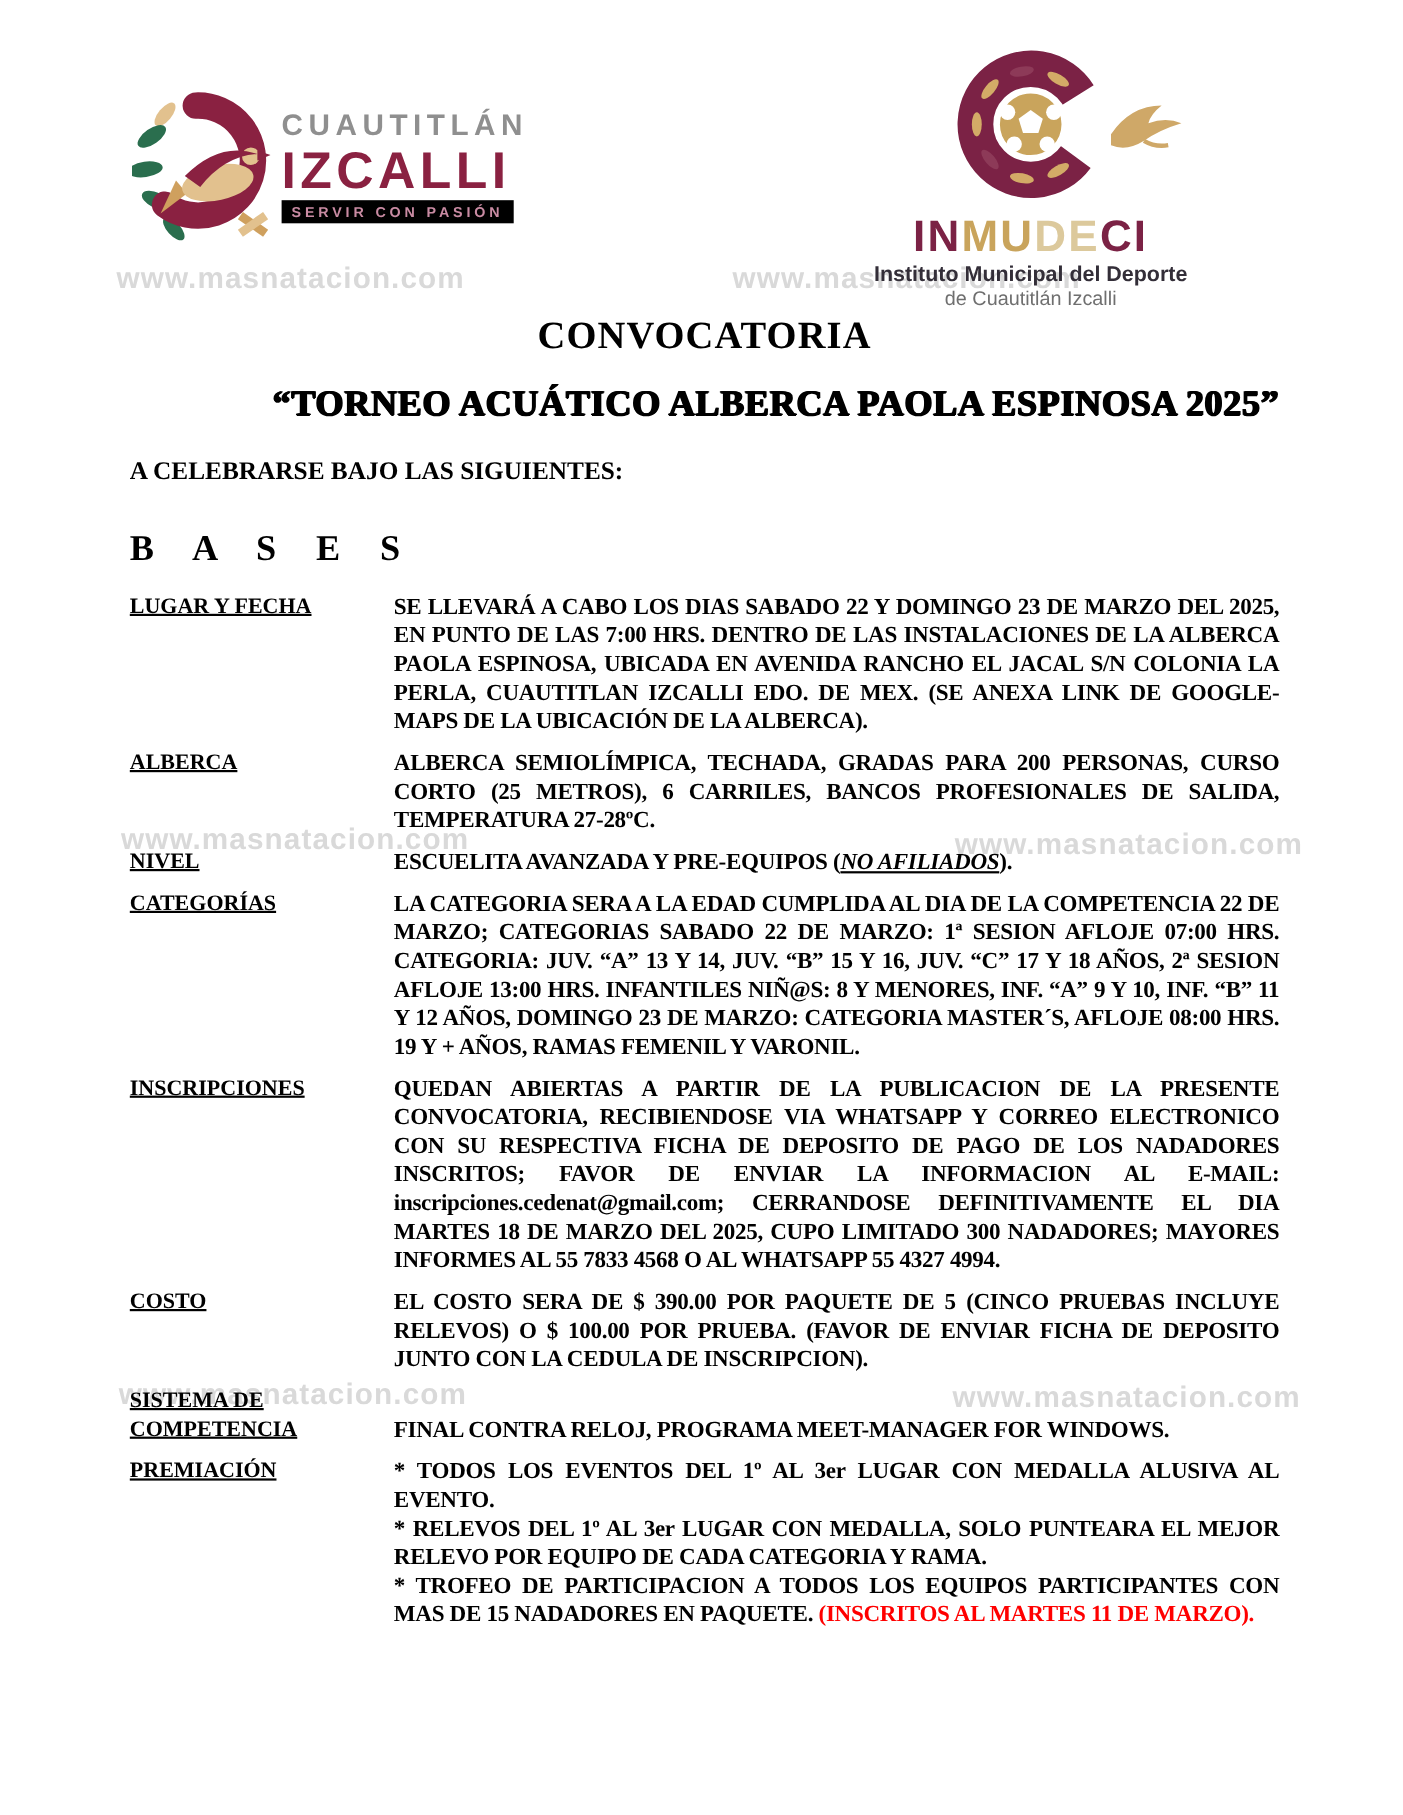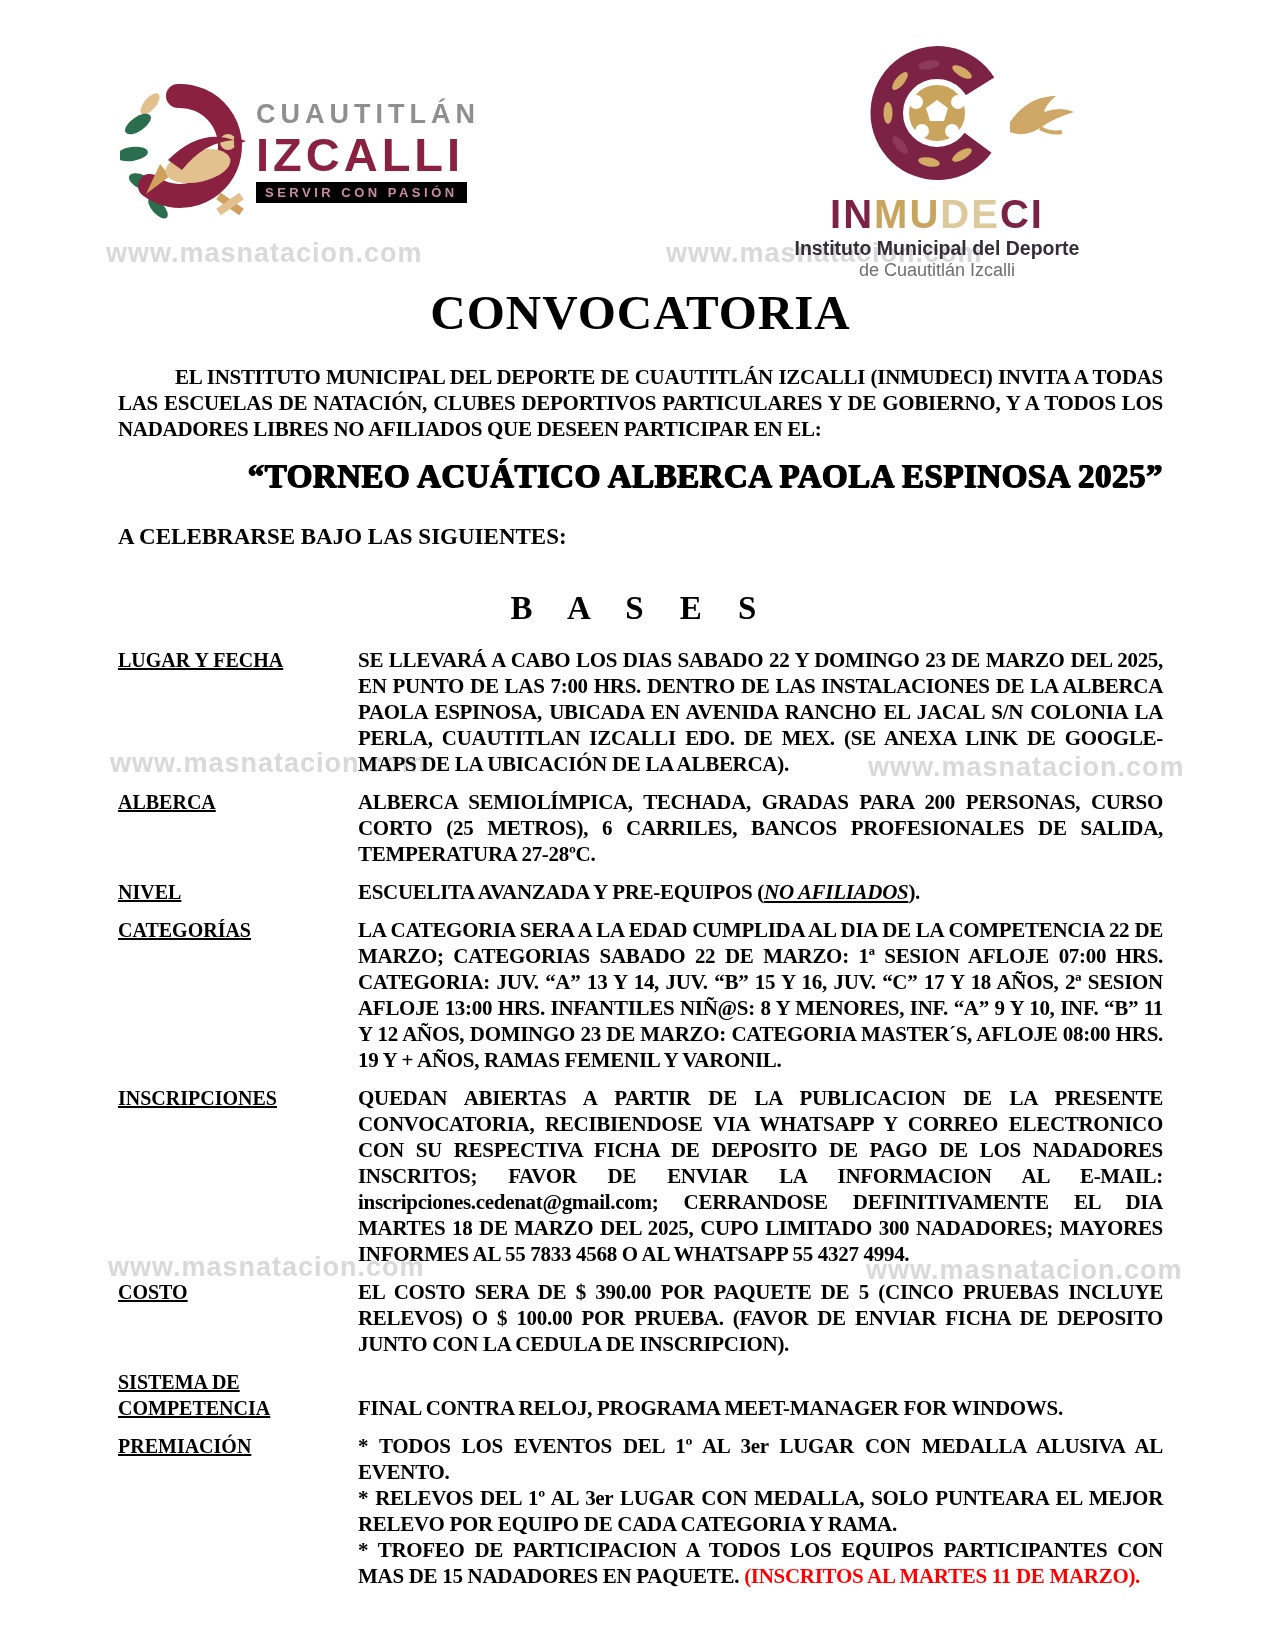--- a/index.html
+++ b/index.html
@@ -17,27 +17,27 @@
               letter-spacing:3.5px;line-height:21px;padding:0 9px;margin-top:3px;}
   
   .logo-right{position:absolute;left:782px;top:38px;width:310px;text-align:center;z-index:2;
               font-family:"Liberation Sans",sans-serif;}
   .inmudeci{font-size:40px;font-weight:800;letter-spacing:2px;line-height:1.0;margin-top:2px;}
   .c-maroon{color:#7b2245;} .c-gold{color:#c9a45c;} .c-pale{color:#dcc99c;}
   .inst1{font-size:19.5px;font-weight:700;color:#332e38;margin-top:3px;}
   .inst2{font-size:18px;font-weight:400;color:#6f6f6f;}
   
   .doc{position:absolute;left:118px;right:112px;top:286px;z-index:1;}
-  .main-title{text-align:center;font-size:49px;letter-spacing:1px;line-height:1.1;margin:0 0 24px 0;}
+  .main-title{text-align:center;font-size:35px;letter-spacing:1px;line-height:1.1;margin:0 0 24px 0;}
   .intro{font-size:21px;line-height:26px;text-align:justify;text-indent:57px;letter-spacing:-0.3px;
          margin:0 0 16px 0;}
   .event-title{text-align:right;font-size:33px;line-height:1.1;margin:0 0 30px 0;letter-spacing:0.5px;
          text-shadow:0.8px 0 currentColor,-0.8px 0 currentColor,0 0.8px currentColor;}
   .celebrarse{font-size:23px;margin:0 0 40px 0;}
-  .bases{text-align:center;font-size:33px;letter-spacing:14px;margin:0 0 20px 0;}
+  .bases{font-size:33px;letter-spacing:14px;margin:0 0 20px 0;}
   .sec-row{display:grid;grid-template-columns:240px 1fr;margin-bottom:12px;}
   .sec-label{font-size:20px;line-height:26px;text-decoration:underline;}
   .sec-body{font-size:21px;line-height:26px;text-align:justify;letter-spacing:-0.3px;}
   .sec-body p{margin:0;}
   .u{text-decoration:underline;font-style:italic;}
   .red{color:#ff0000;}
 </style>
 </head>
 <body>
 
@@ -92,21 +92,20 @@
       <path d="M228 84 Q246 58 274 58 Q264 66 262 74 Q278 68 292 74 Q272 80 258 90 Q242 100 228 94 Z" fill="#cfa868"></path>
       <path d="M258 90 Q268 96 280 94" fill="none" stroke="#cfa868" stroke-width="4"></path>
     </svg>
     <div class="inmudeci" id="inmudeci-acronym"><span class="c-maroon">IN</span><span class="c-gold">MU</span><span class="c-pale">DE</span><span class="c-maroon">CI</span></div>
     <div class="inst1">Instituto Municipal del Deporte</div>
     <div class="inst2">de Cuautitlán Izcalli</div>
   </div>
 
   <div class="doc">
     <h1 class="main-title">CONVOCATORIA</h1>
-    <p class="intro">EL INSTITUTO MUNICIPAL DEL DEPORTE DE CUAUTITLÁN IZCALLI (INMUDECI) INVITA A TODAS LAS ESCUELAS DE NATACIÓN, CLUBES DEPORTIVOS PARTICULARES Y DE GOBIERNO, Y A TODOS LOS NADADORES LIBRES NO AFILIADOS QUE DESEEN PARTICIPAR EN EL:</p>
     <div class="event-title">“TORNEO ACUÁTICO ALBERCA PAOLA ESPINOSA 2025”</div>
     <div class="celebrarse">A CELEBRARSE BAJO LAS SIGUIENTES:</div>
     <div class="bases">B A S E S</div>
     <div id="sections">
         <div class="sec-row">
           <div class="sec-label">
             <div>LUGAR Y FECHA</div>
           </div>
           <div class="sec-body">
             <p><span class="">SE LLEVARÁ A CABO LOS DIAS SABADO 22 Y DOMINGO 23 DE MARZO DEL 2025, EN PUNTO DE LAS 7:00 HRS.  DENTRO DE LAS INSTALACIONES DE LA ALBERCA PAOLA ESPINOSA, UBICADA EN AVENIDA RANCHO EL JACAL S/N COLONIA LA PERLA, CUAUTITLAN IZCALLI EDO. DE MEX. (SE ANEXA LINK DE GOOGLE-MAPS DE LA UBICACIÓN DE LA ALBERCA).</span></p>

